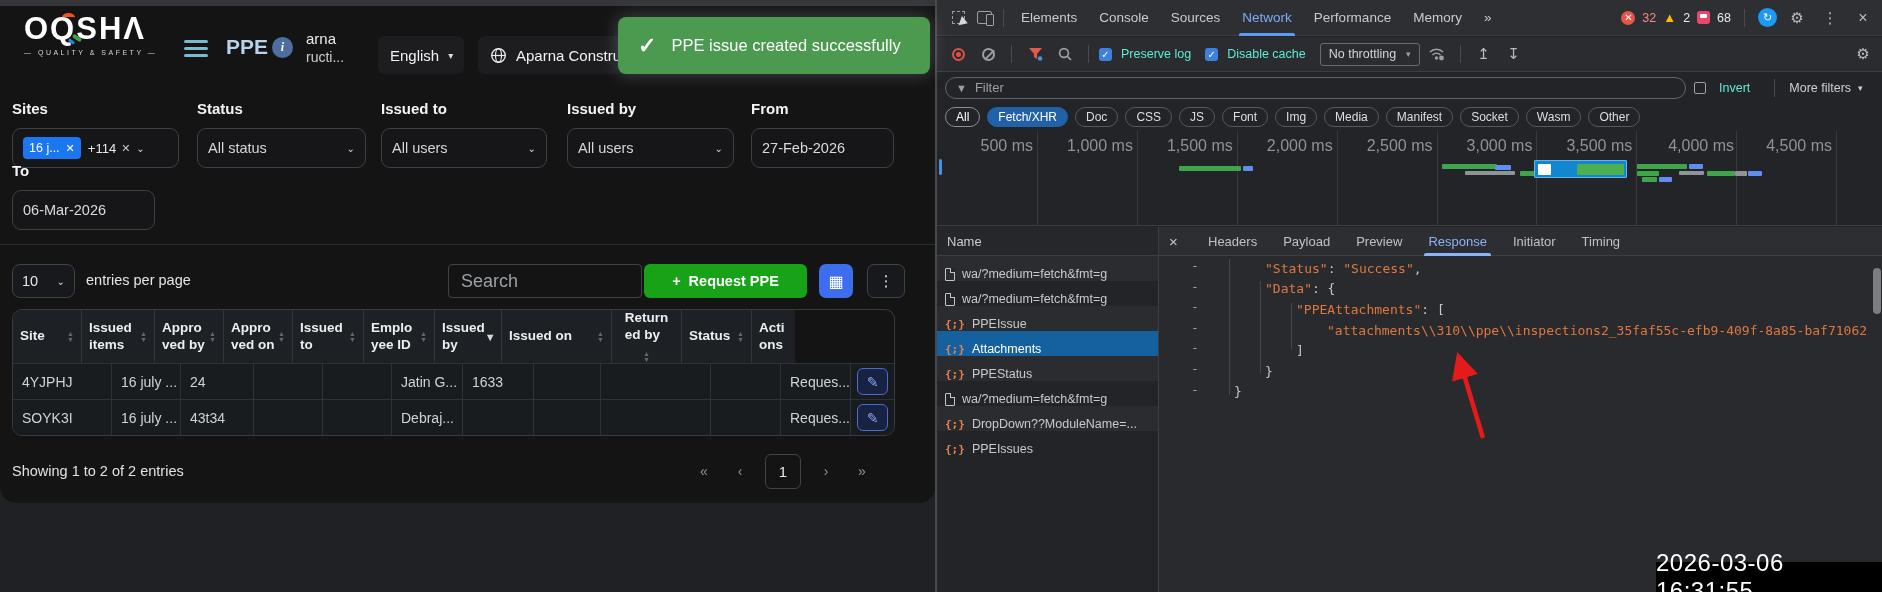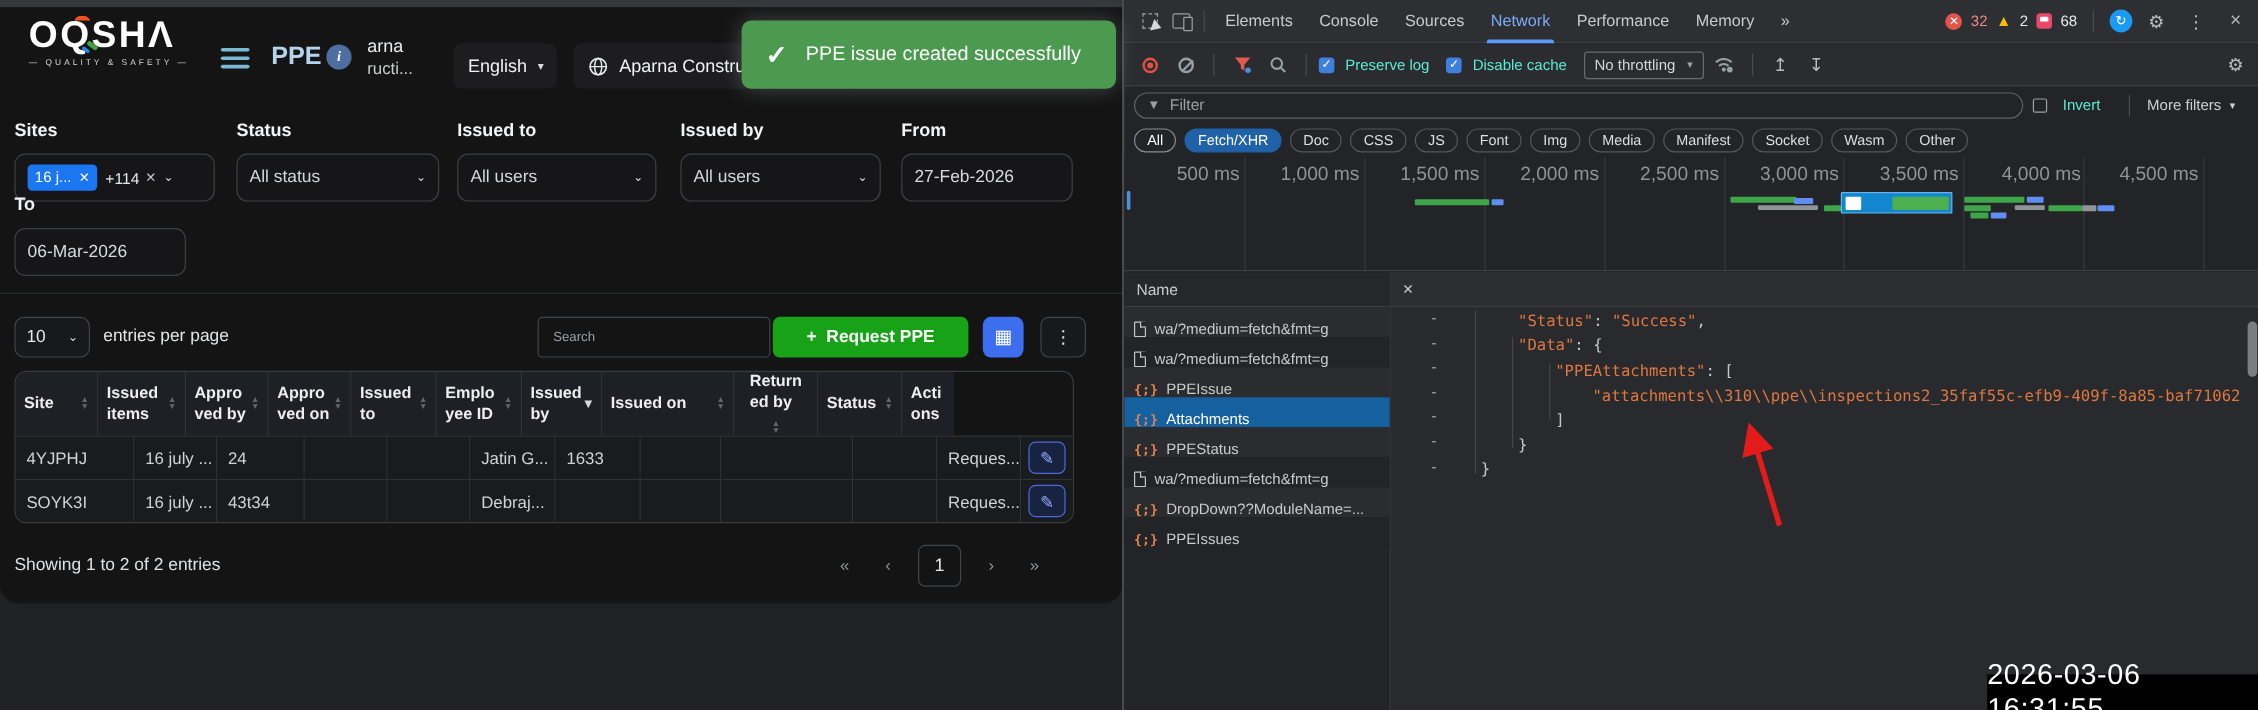--- a/index.html
+++ b/index.html
@@ -66,21 +66,21 @@
   .date-input { width:100%; height:100%; background:transparent; border:none; outline:none;
     color:#d8dadc; font-size:14.5px; font-family:"Liberation Sans",sans-serif; }
   .divider-h { position:absolute; left:0; top:238px; width:935px; height:1px; background:#2a2d30; }
 
   
   .tb-select { position:absolute; left:12px; top:258px; width:63px; height:34px; border:1.5px solid #3f4449;
     border-radius:8px; background:#17191c; color:#e3e5e7; font-size:14.5px; display:flex;
     align-items:center; justify-content:space-between; padding:0 9px; }
   .tb-entries { position:absolute; left:86px; top:266px; color:#e3e5e7; font-size:14.5px; }
   .tb-search { position:absolute; left:448px; top:258px; width:194px; height:34px; border:1.5px solid #3f4449;
-    border-radius:4px; background:transparent; color:#dfe2e5; font-size:11px; padding:0 12px; outline:none;
+    border-radius:4px; background:transparent; color:#dfe2e5; font-size:18px; padding:0 12px; outline:none;
     font-family:"Liberation Sans",sans-serif;}
   .tb-search::placeholder { color:#9aa0a6; }
   .btn-request { position:absolute; left:644px; top:258px; width:163px; height:34px; background:#17a217;
     border:none; border-radius:6px; color:#fff; font-weight:bold; font-size:14.5px; cursor:pointer;
     display:flex; align-items:center; justify-content:center; gap:8px; font-family:"Liberation Sans",sans-serif;}
   .btn-blue { position:absolute; left:819px; top:258px; width:34px; height:34px; background:#3d6ef0;
     border:none; border-radius:7px; color:#fff; font-size:16px; cursor:pointer; }
   .btn-kebab { position:absolute; left:867px; top:258px; width:38px; height:34px; background:#17191c;
     border:1.5px solid #3f4449; border-radius:7px; color:#e3e5e7; font-size:15px; cursor:pointer; }
 
@@ -640,20 +640,28 @@
           <div class="req-row even">
             <span class="fetch-ico">{;}</span>
             <span>PPEIssues</span>
           </div>
         </div>
     </div>
 
     <div class="detail">
       <div class="det-tabbar">
         <span class="det-close">×</span>
+        <span id="det-tabs" style="display:flex">
+            <span class="det-tab">Headers</span>
+            <span class="det-tab">Payload</span>
+            <span class="det-tab">Preview</span>
+            <span class="det-tab active">Response</span>
+            <span class="det-tab">Initiator</span>
+            <span class="det-tab">Timing</span>
+          </span>
       </div>
       <div class="json-view" id="json-view">
         <div class="guide" style="left:70px;top:2px;height:136px"></div>
         <div class="guide" style="left:101px;top:24px;height:92px"></div>
         <div class="guide" style="left:132px;top:46px;height:46px"></div>
       <div class="json-line" style="top: 1px; left: 106px;"><span class="seg-s">"Status"</span><span class="seg-p">: </span><span class="seg-s">"Success"</span><span class="seg-p">,</span></div>
           <span class="fold-dash" style="left: 32px; top: 1px;">-</span>
           <div class="json-line" style="top: 21.6px; left: 106px;"><span class="seg-s">"Data"</span><span class="seg-p">: {</span></div>
           <span class="fold-dash" style="left: 32px; top: 21.6px;">-</span>
           <div class="json-line" style="top: 42.2px; left: 137px;"><span class="seg-s">"PPEAttachments"</span><span class="seg-p">: [</span></div>

